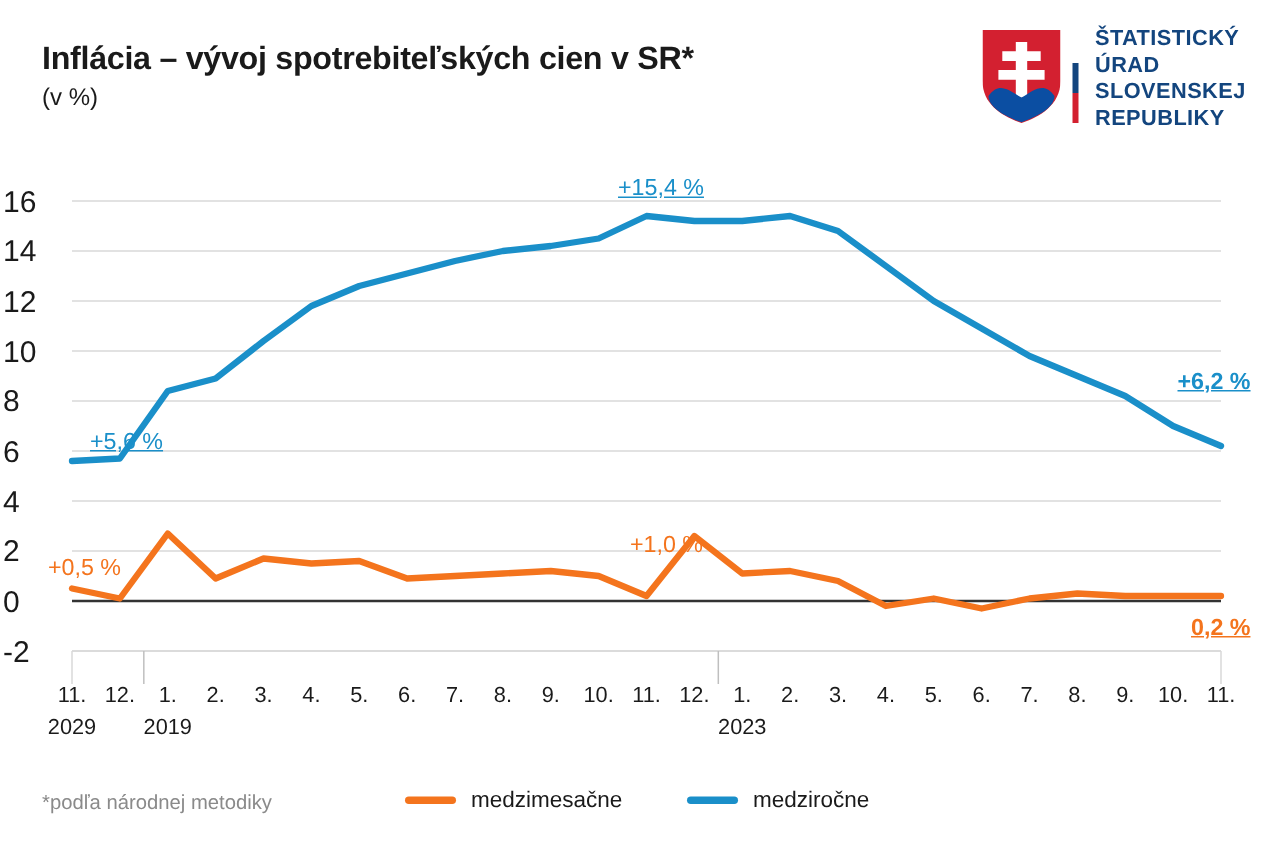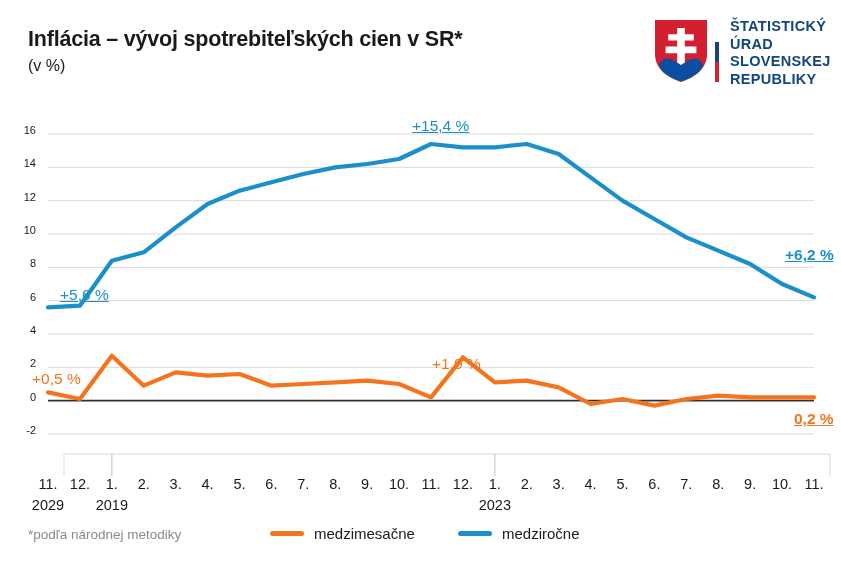--- a/index.html
+++ b/index.html
@@ -70,39 +70,38 @@
   #plot {
     position: absolute;
     left: 0; top: 110px;
     width: 841px; height: 360px;
   }
   #plot svg { display: block; }
 
   .ytick {
     position: absolute;
     width: 34px;
-    text-align: right;
-    font-size: 11px;
+    font-size: 20px;
     color: #1a1a1a;
   }
 
   .annot {
     position: absolute;
     font-size: 15.5px;
     white-space: nowrap;
   }
   .annot.blue  { color: #1a8fc9; text-decoration: underline; }
   .annot.orange{ color: #f4741d; }
   .annot.bold  { font-weight: bold; margin-left: 29px; }
 
   
   #xaxis {
     position: absolute;
-    left: 0; top: 452px;
-    width: 811px; height: 75px; padding-left: 16px;
+    left: 0; top: 432px;
+    width: 811px; height: 75px;
   }
   .xtick {
     position: absolute;
     top: 24px;
     font-size: 14.5px;
     color: #1a1a1a;
     text-align: center;
     transform: translateX(-50%);
     white-space: nowrap;
   }
@@ -199,21 +198,21 @@
       <div class="ytick" style="left: 2px; top: 114px;">10</div>
       <div class="ytick" style="left: 2px; top: 80.6667px;">12</div>
       <div class="ytick" style="left: 2px; top: 47.3333px;">14</div>
       <div class="ytick" style="left: 2px; top: 14px;">16</div>
     </div>
   <div id="annot-layer">
       <div class="annot blue" style="left: 60px; top: 176px;">+5,6 %</div>
       <div class="annot blue" style="left: 412px; top: 7px;">+15,4 %</div>
       <div class="annot blue bold" style="left: 756px; top: 136px;">+6,2 %</div>
       <div class="annot orange" style="left: 32px; top: 260px;">+0,5 %</div>
-      <div class="annot orange" style="left: 420px; top: 245px; margin-left: 12px;">+1,0 %</div>
+      <div class="annot orange" style="left: 420px; top: 245px;">+1,0 %</div>
       <div class="annot orange bold" style="left: 765px; top: 300px; text-decoration: underline;">0,2 %</div>
     </div>
 </div>
 
 <div id="xaxis">
   <svg id="xaxis-svg" width="841" height="30">
       <line x1="48" x2="814" y1="2" y2="2" stroke="#d9d9d9" stroke-width="1"></line>
       <line x1="48" x2="48" y1="2" y2="24" stroke="#d9d9d9" stroke-width="1"></line>
       <line x1="814" x2="814" y1="2" y2="24" stroke="#d9d9d9" stroke-width="1"></line>
       <line x1="95.875" x2="95.875" y1="2" y2="24" stroke="#bfbfbf" stroke-width="1"></line>

